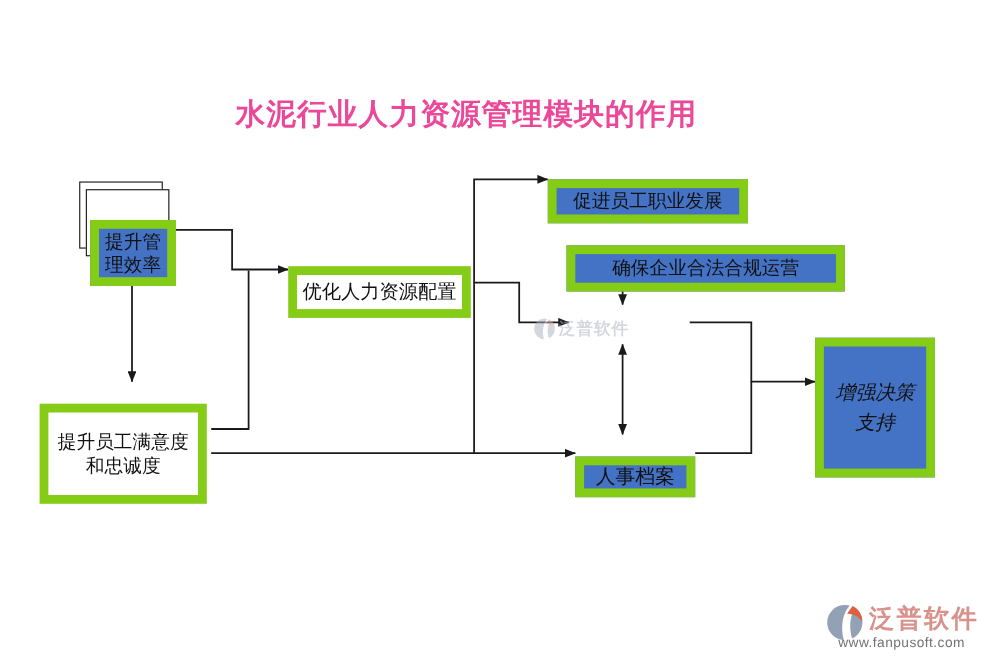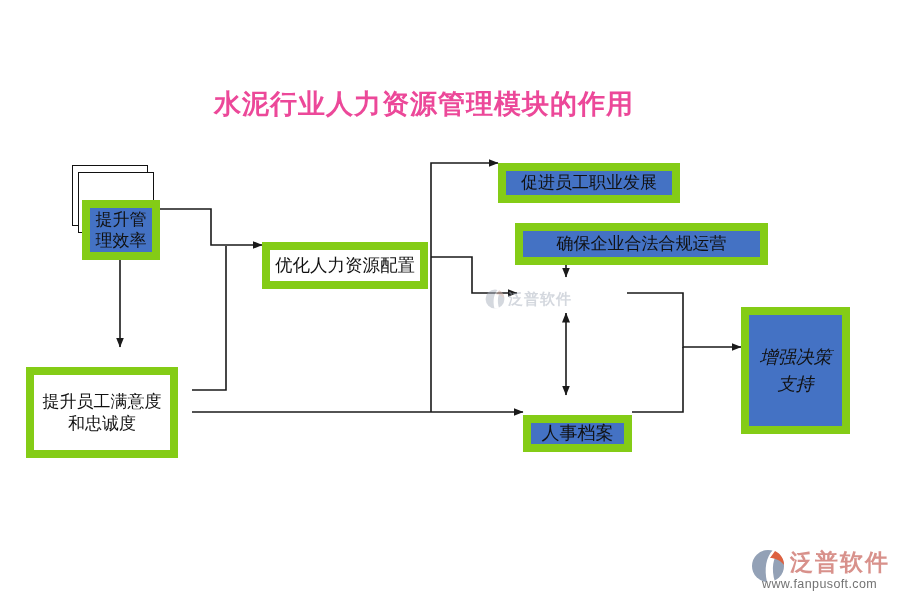--- a/index.html
+++ b/index.html
@@ -48,21 +48,21 @@
     z-index: 2;
   }
   
   .n-mgmt   { left: 82px;  top: 180px; width: 78px;  height: 60px; }
   .n-opt    { left: 262px; top: 222px; width: 166px; height: 47px; font-size: 17.5px; }
   .n-career { left: 498px; top: 143px; width: 182px; height: 40px; }
   .n-comp   { left: 515px; top: 203px; width: 253px; height: 42px; }
   .n-labor  { left: 517px; top: 277px; width: 110px; height: 36px; font-size: 18px; }
   .n-files  { left: 523px; top: 395px; width: 109px; height: 37px; font-size: 18px; }
   .n-decide { left: 741px; top: 287px; width: 109px; height: 127px; font-size: 18px; line-height: 1.5; font-style: italic; }
-  .n-satis  { left: 26px;  top: 347px; width: 152px; height: 91px; }
+  .n-satis  { left: 36px;  top: 347px; width: 152px; height: 91px; }
   .sheet-1  { left: 72px;  top: 165px; width: 76px;  height: 61px; }
   .sheet-2  { left: 78px;  top: 172px; width: 76px;  height: 61px; }
   
   .corner-mark {
     position: absolute;
     left: 746px;
     top: 546px;
     width: 150px;
     height: 48px;
     z-index: 4;

